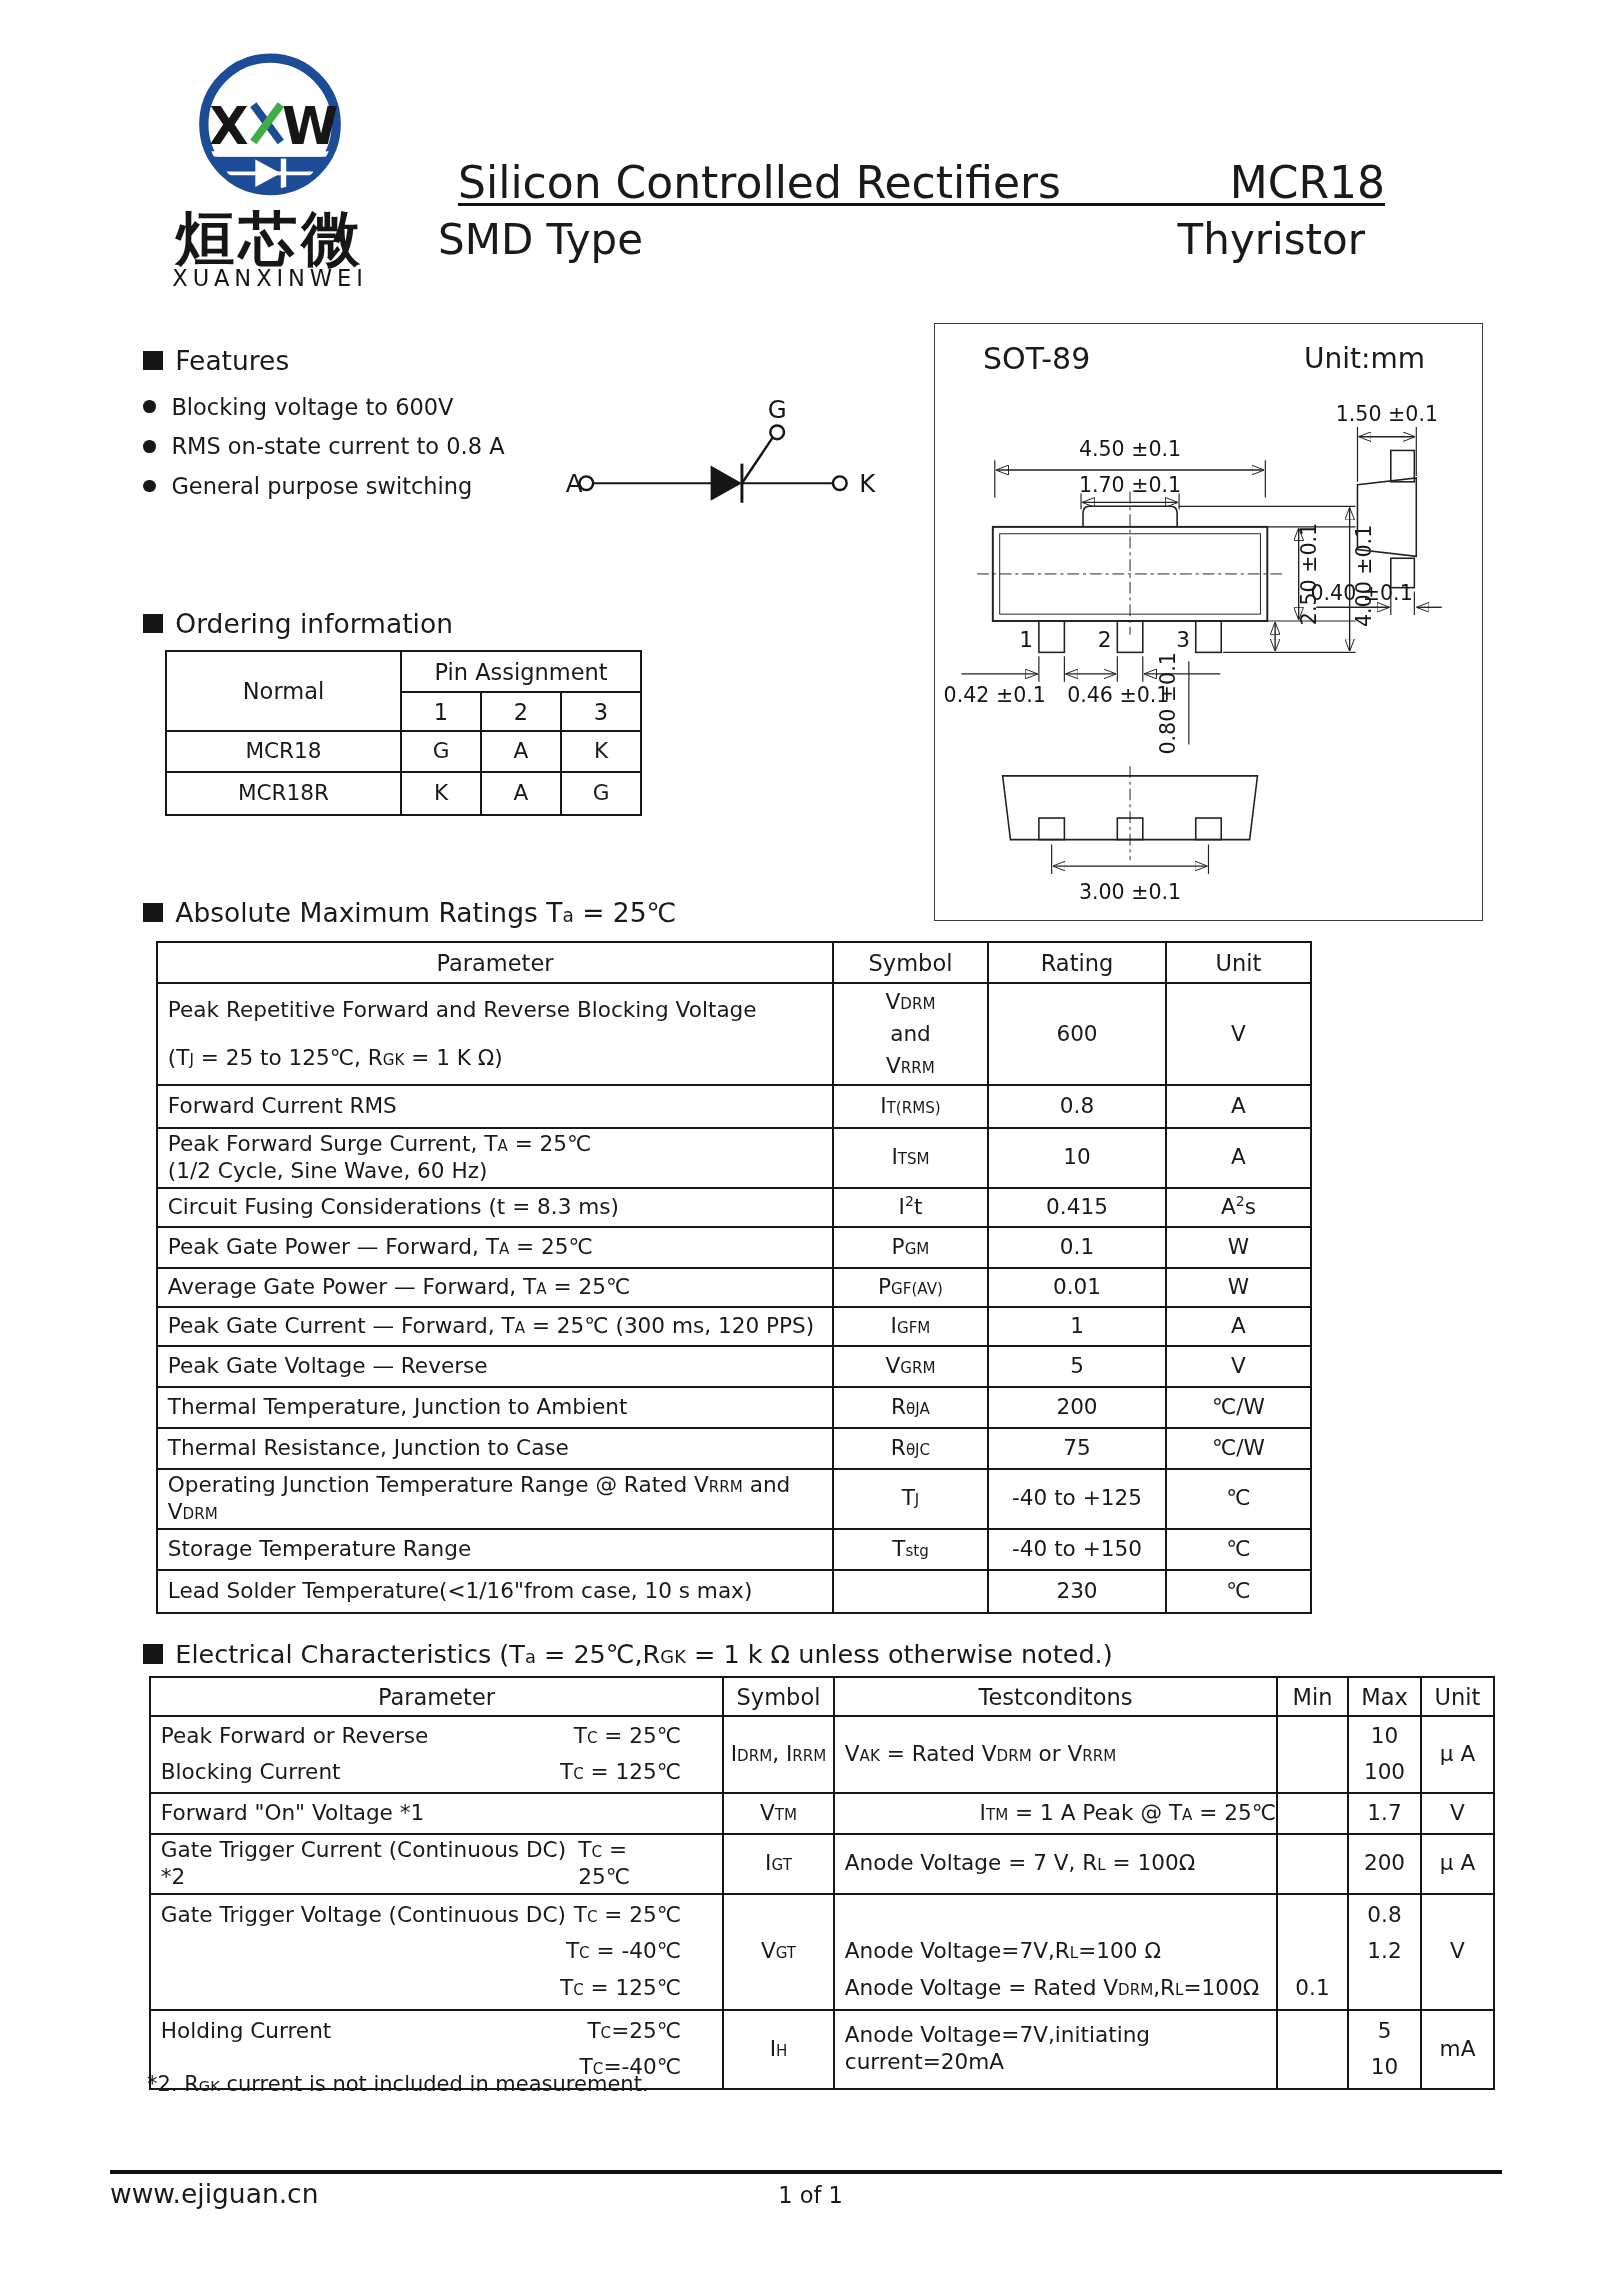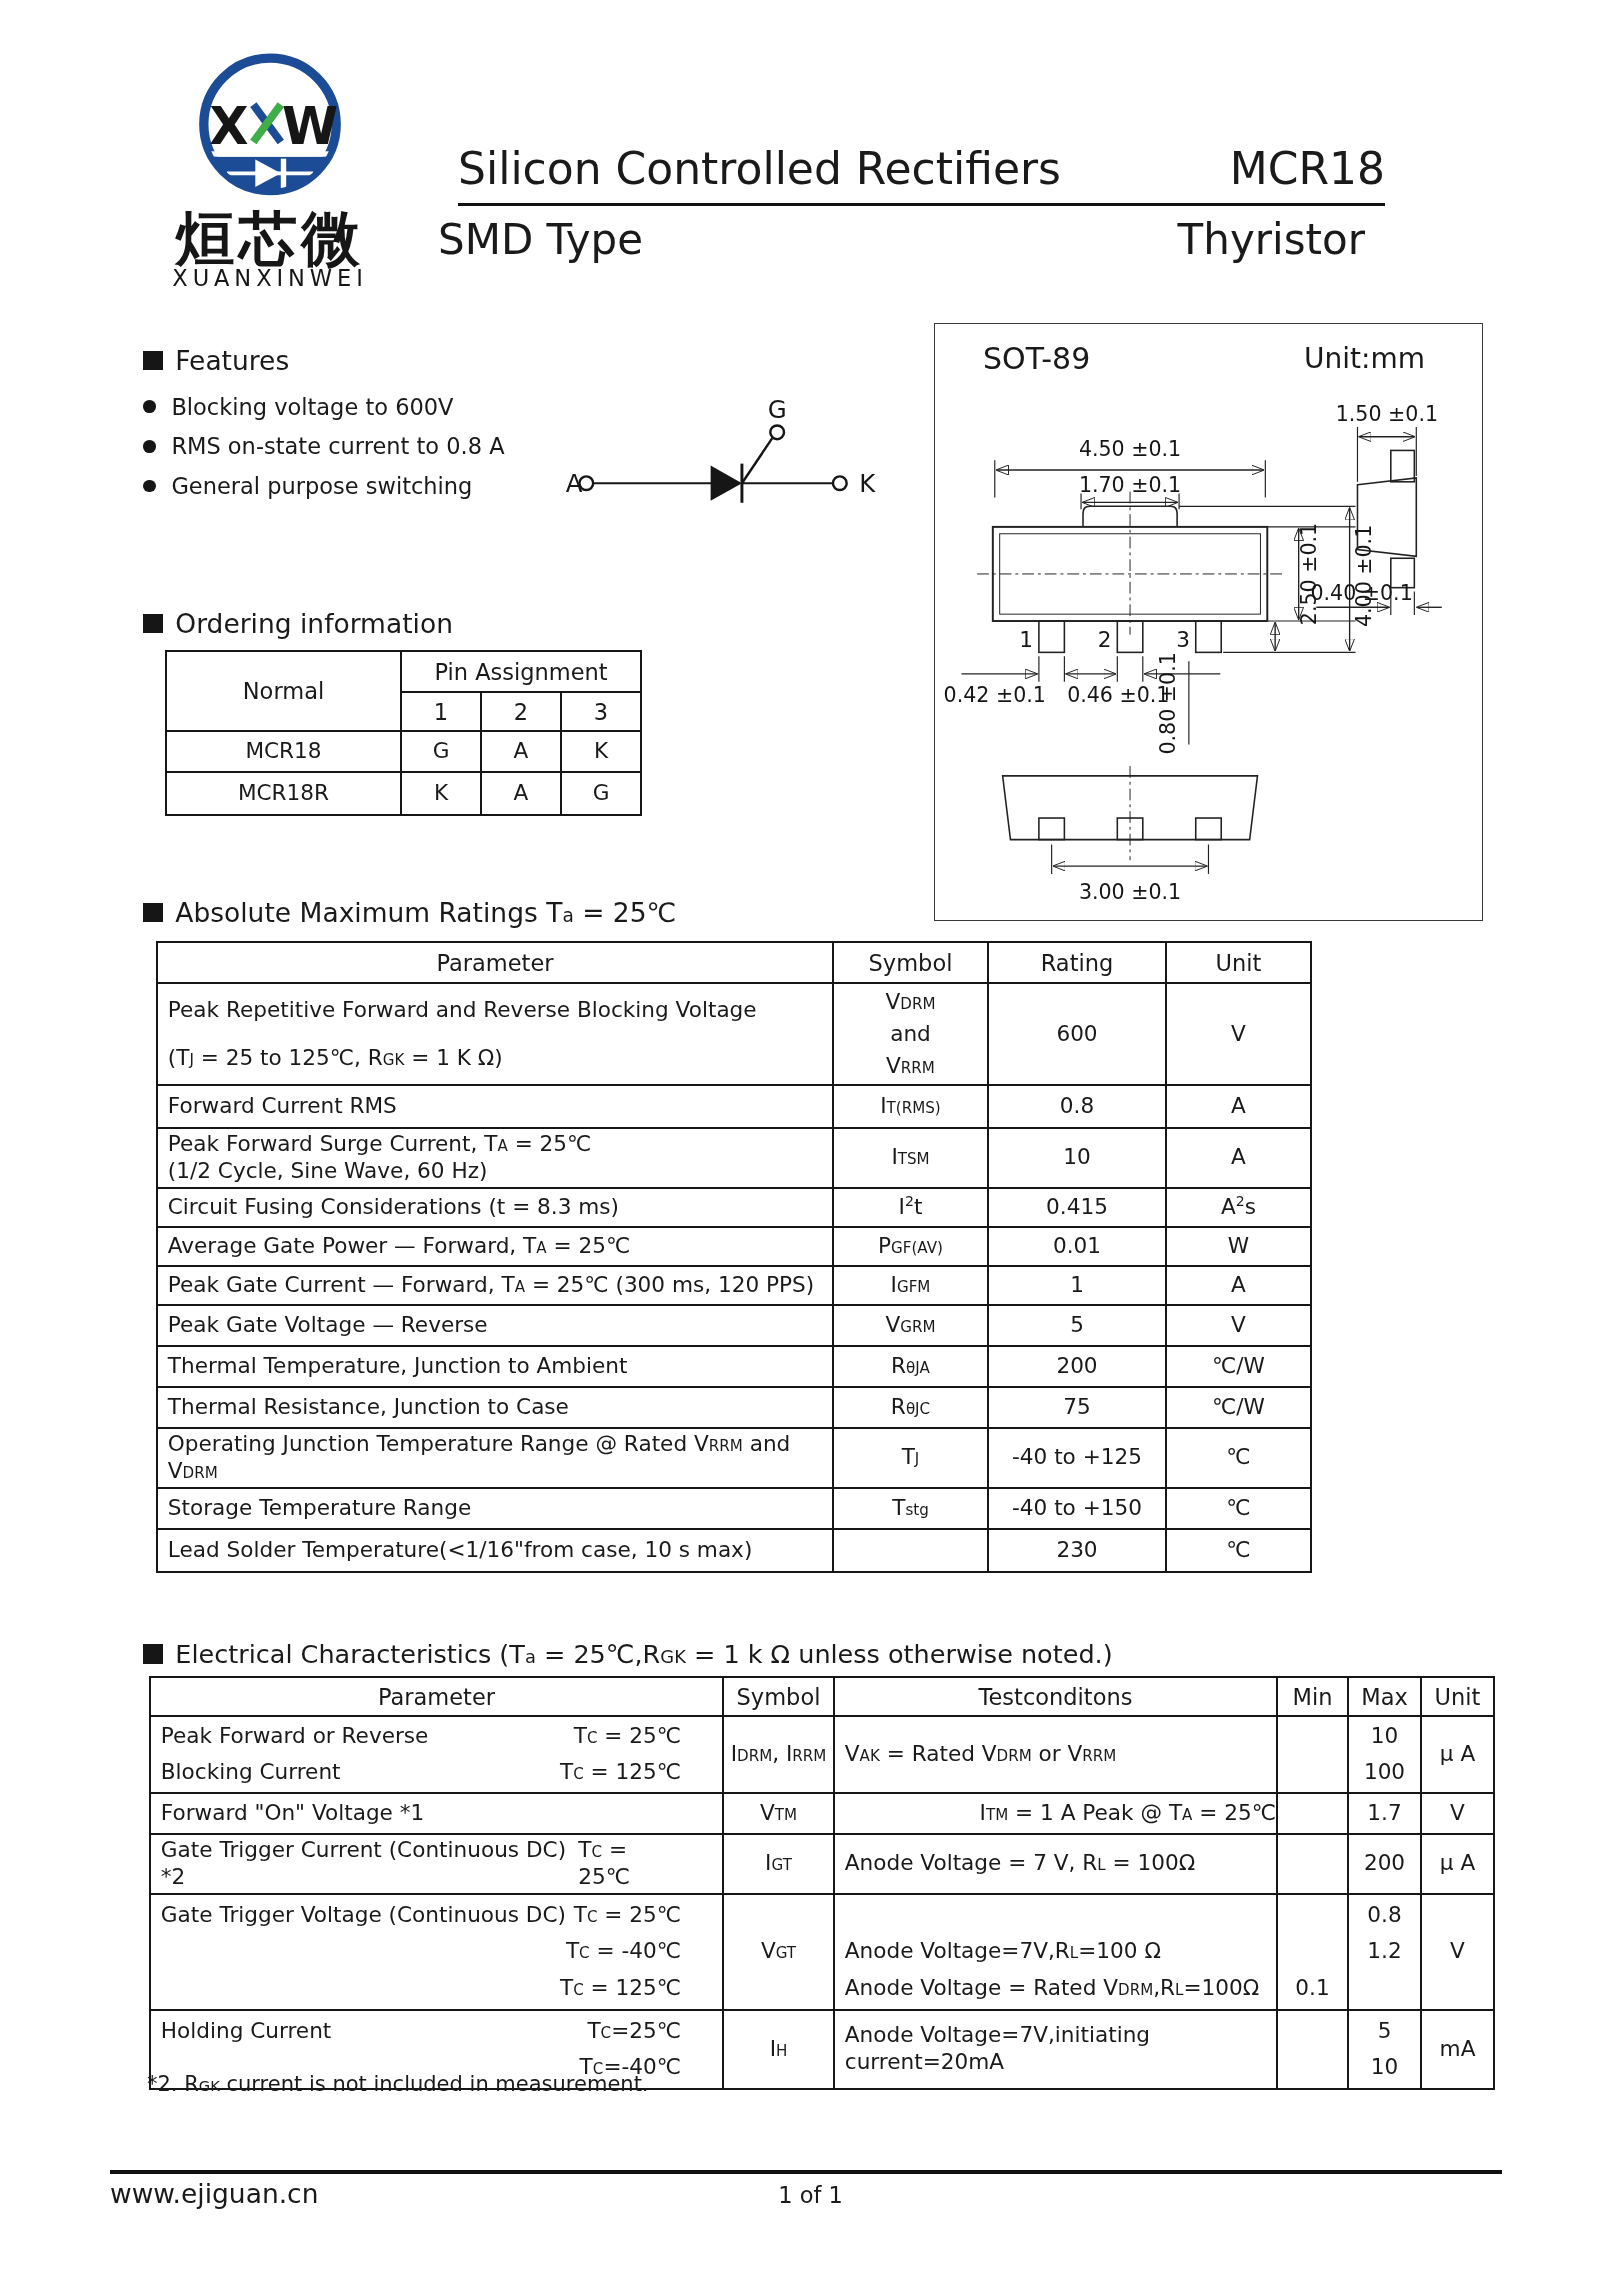--- a/index.html
+++ b/index.html
@@ -1,20 +1,20 @@
 <!DOCTYPE html>
 <html><head>
 <meta charset="utf-8">
 <style>
   html,body{margin:0;padding:0;background:#888;}
   .page{position:relative;width:1621px;height:2293px;background:#ffffff;
         font-family:"DejaVu Sans",sans-serif;color:#1a1a1a;overflow:hidden;margin:0 auto;}
   .abs{position:absolute;}
   
-  .title-row{left:458px;top:145px;width:927px;display:flex;justify-content:space-between;align-items:flex-start;}
+  .title-row{left:458px;top:159px;width:927px;display:flex;justify-content:space-between;align-items:flex-start;}
   .title-row .main{font-size:44px;line-height:1.1;}
   .rule{left:458px;top:203px;width:927px;height:2.9px;background:#111;}
   .sub-row{left:438px;top:217px;width:927px;display:flex;justify-content:space-between;gap:28px;}
   .sub-row div{font-size:42px;line-height:1.1;}
   
   .sect{display:flex;align-items:center;gap:12.7px;font-size:26.5px;}
   .sq{width:19.6px;height:19.6px;background:#161616;flex:0 0 auto;}
   
   .feat-item{display:flex;align-items:center;gap:15.7px;font-size:22.5px;margin-top:13.7px;}
   .dot{width:12.7px;height:12.7px;border-radius:50%;background:#161616;flex:0 0 auto;}
@@ -376,20 +376,42 @@
             </div>
           </td>
           <td>
             <div class="vfill cc" style="min-height: 33px;">
               <div class="line">A<sup>2</sup>s</div>
             </div>
           </td>
         </tr>
         <tr>
           <td>
+            <div class="vfill cl" style="min-height: 35px;">
+              <div class="line">Peak Gate Power — Forward, T<sub>A</sub> = 25℃</div>
+            </div>
+          </td>
+          <td>
+            <div class="vfill cc" style="min-height: 35px;">
+              <div class="line">P<sub>GM</sub></div>
+            </div>
+          </td>
+          <td>
+            <div class="vfill cc" style="min-height: 35px;">
+              <div class="line">0.1</div>
+            </div>
+          </td>
+          <td>
+            <div class="vfill cc" style="min-height: 35px;">
+              <div class="line">W</div>
+            </div>
+          </td>
+        </tr>
+        <tr>
+          <td>
             <div class="vfill cl" style="min-height: 33px;">
               <div class="line">Average Gate Power — Forward, T<sub>A</sub> = 25℃</div>
             </div>
           </td>
           <td>
             <div class="vfill cc" style="min-height: 33px;">
               <div class="line">P<sub>GF(AV)</sub></div>
             </div>
           </td>
           <td>

